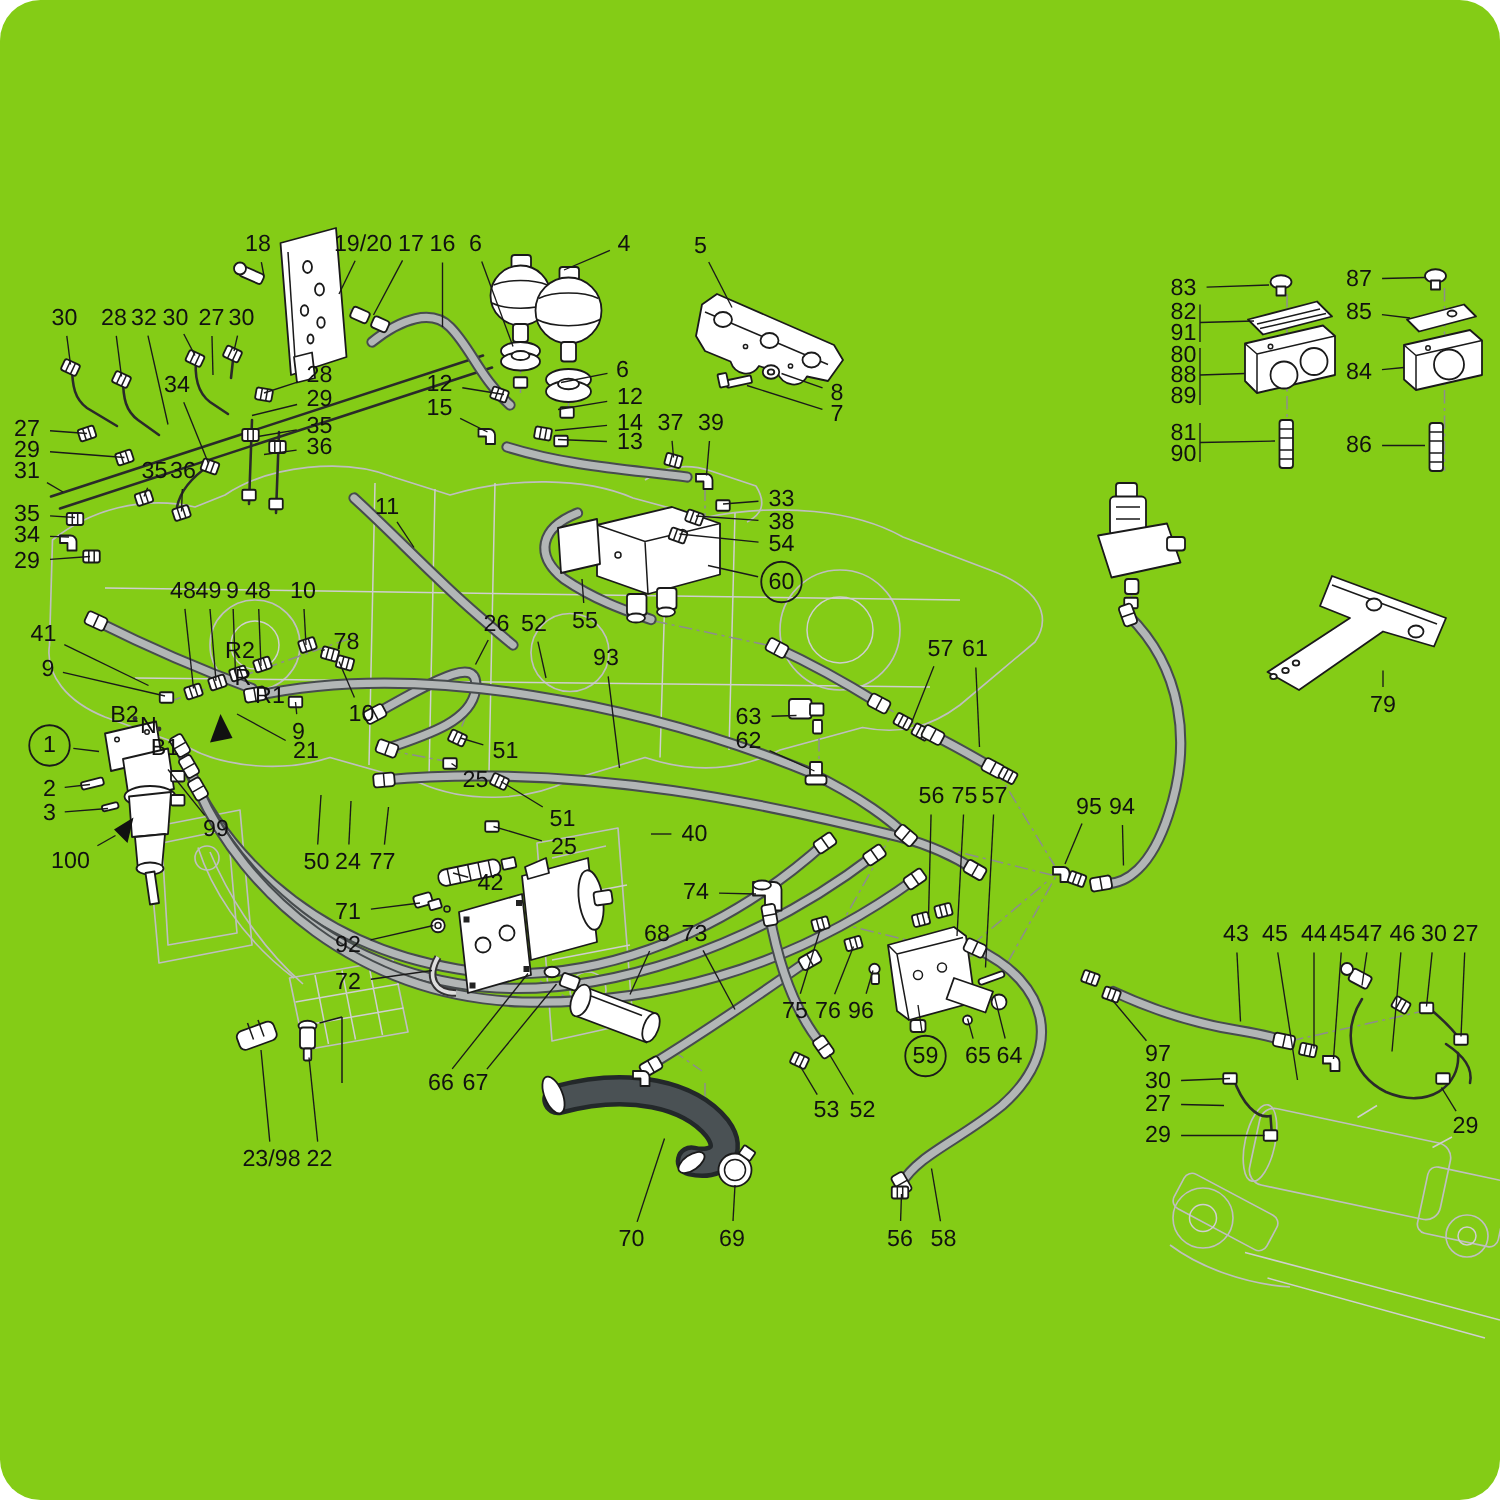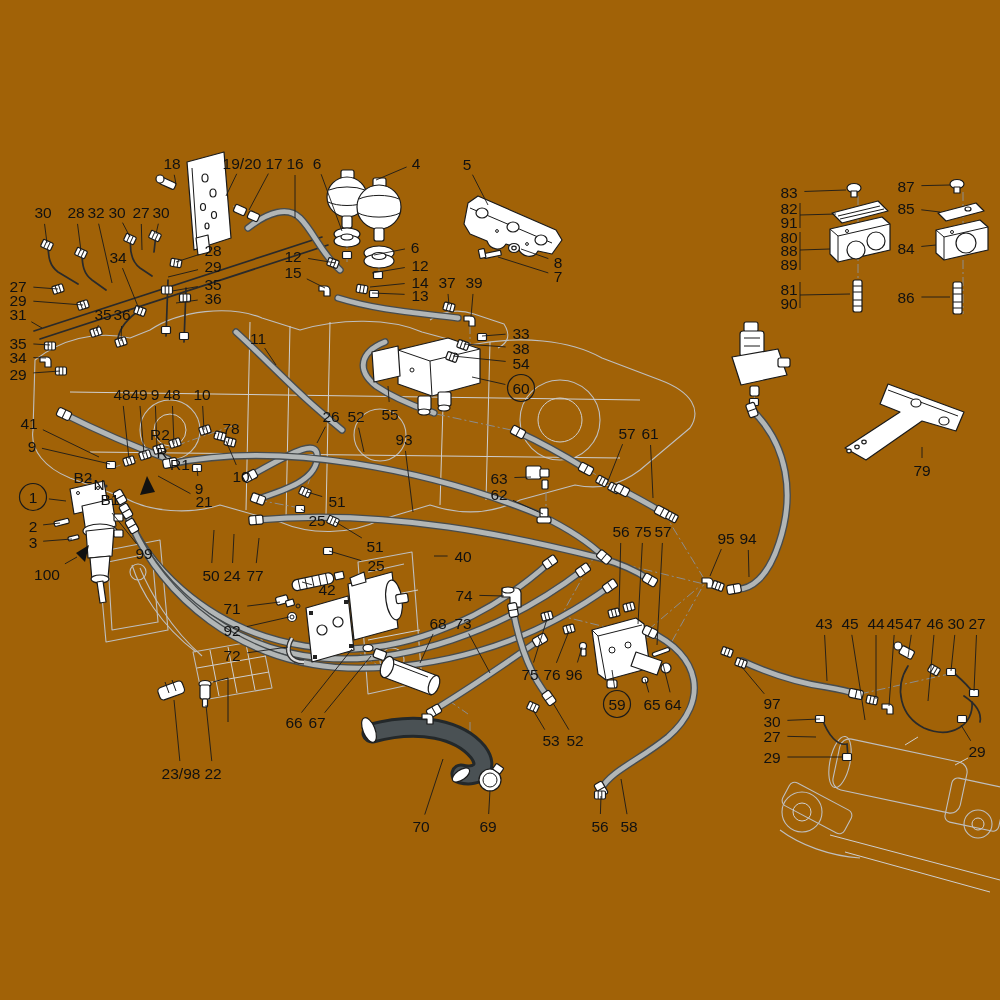--- a/index.html
+++ b/index.html
@@ -1,17 +1,17 @@
 <!DOCTYPE html>
 <html><head>
 <meta charset="utf-8">
 <style>
   html,body{margin:0;padding:0;background:#fff;}
-  #stage{position:relative;width:1000px;height:1000px;background:#a16207;overflow:hidden;
-         font-family:"Liberation Sans","DejaVu Sans",sans-serif;}
+  #stage{position:relative;width:1000px;height:1000px;background:#84cc16;overflow:hidden;
+         font-family:"Liberation Sans","DejaVu Sans",sans-serif;border-radius:27px;}
   svg{display:block}
   svg text{font-family:"Liberation Sans","DejaVu Sans",sans-serif;font-size:15.5px;fill:#111;}
   .comp{fill:#fff;stroke:#1a1a1a;stroke-width:1.2;stroke-linejoin:round;}
   .ln{stroke:#1a1a1a;stroke-width:1;fill:none;}
   .faint{stroke:#bfbfbf;stroke-width:1.1;fill:none;stroke-linejoin:round;}
   .faint2{stroke:#cfcfcf;stroke-width:1;fill:none;}
   .dash{stroke:#8d8d8d;stroke-width:1;fill:none;stroke-dasharray:9 3 2 3;}
   .pipe{stroke:#2a2a2a;stroke-width:1.7;fill:none;stroke-linecap:round;}
   .ho{stroke:#474c4e;stroke-width:7.5;fill:none;stroke-linecap:round;}
   .hi{stroke:#b2b6b6;stroke-width:4.8;fill:none;stroke-linecap:round;}

